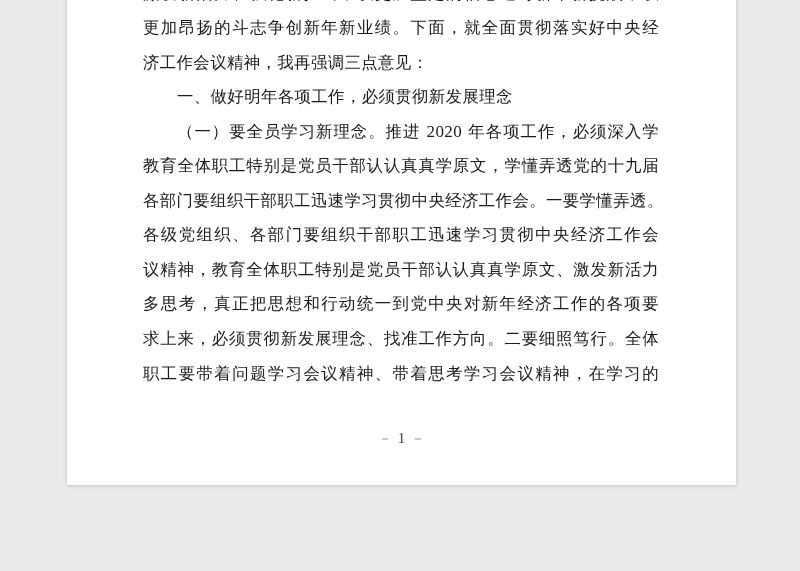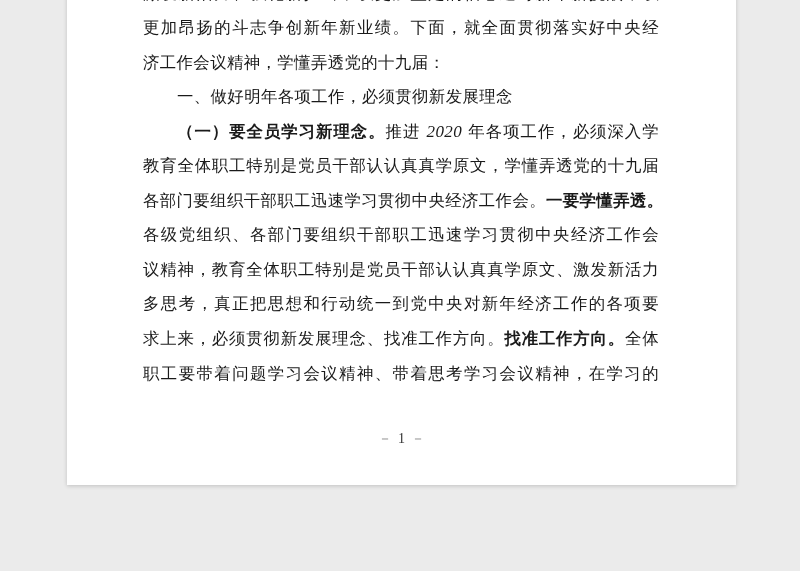--- a/index.html
+++ b/index.html
@@ -40,22 +40,22 @@
       height: 22px;
       line-height: 22px;
       white-space: nowrap;
       letter-spacing: 0.4px;
     }
     .justify {
       width: 516px;
       text-align: justify;
       text-align-last: justify;
     }
-    .b { font-weight: bold; }
-    .num { font-family: "Liberation Serif", "DejaVu Serif", serif; font-size: 17px; font-style: italic; }
+    .b { font-weight: normal; }
+    .num { font-family: "Liberation Serif", "DejaVu Serif", serif; font-size: 17px; }
     .footer {
       position: absolute;
       left: 0;
       width: 669px;
       top: 440px;
       text-align: center;
       font-family: "Liberation Serif", "DejaVu Serif", serif;
       font-size: 14px;
       color: #333;
     }
@@ -70,21 +70,21 @@
 
       <div class="line justify" style="top:-7px">
         <span>激发新活力、强化新担当，以更加坚定的信心迎对新年新挑战，以</span>
       </div>
 
       <div class="line justify" style="top:27px">
         <span>更加昂扬的斗志争创新年新业绩。下面，就全面贯彻落实好中央经</span>
       </div>
 
       <div class="line" style="top:62px">
-        <span>济工作会议精神，学懂弄透党的十九届：</span>
+        <span>济工作会议精神，我再强调三点意见：</span>
       </div>
 
       <div class="line" style="top:96px; left:34px">
         <span>一、做好明年各项工作，必须贯彻新发展理念</span>
       </div>
 
       <div class="line justify" style="top:131px; left:34px; width:482px">
         <span class="b">（一）要全员学习新理念。</span><span>推进 </span><span class="num">2020</span><span> 年各项工作，必须深入学</span>
       </div>
 
@@ -102,21 +102,21 @@
 
       <div class="line justify" style="top:269px">
         <span>议精神，教育全体职工特别是党员干部认认真真学原文、激发新活力</span>
       </div>
 
       <div class="line justify" style="top:303px">
         <span>多思考，真正把思想和行动统一到党中央对新年经济工作的各项要</span>
       </div>
 
       <div class="line justify" style="top:338px">
-        <span>求上来，必须贯彻新发展理念、找准工作方向。</span><span class="b">找准工作方向。</span><span>全体</span>
+        <span>求上来，必须贯彻新发展理念、找准工作方向。</span><span class="b">二要细照笃行。</span><span>全体</span>
       </div>
 
       <div class="line justify" style="top:373px">
         <span>职工要带着问题学习会议精神、带着思考学习会议精神，在学习的</span>
       </div>
 
     </div>
 
     <div class="footer">
       <span class="dash">－</span><span>1</span><span class="dash">－</span>

